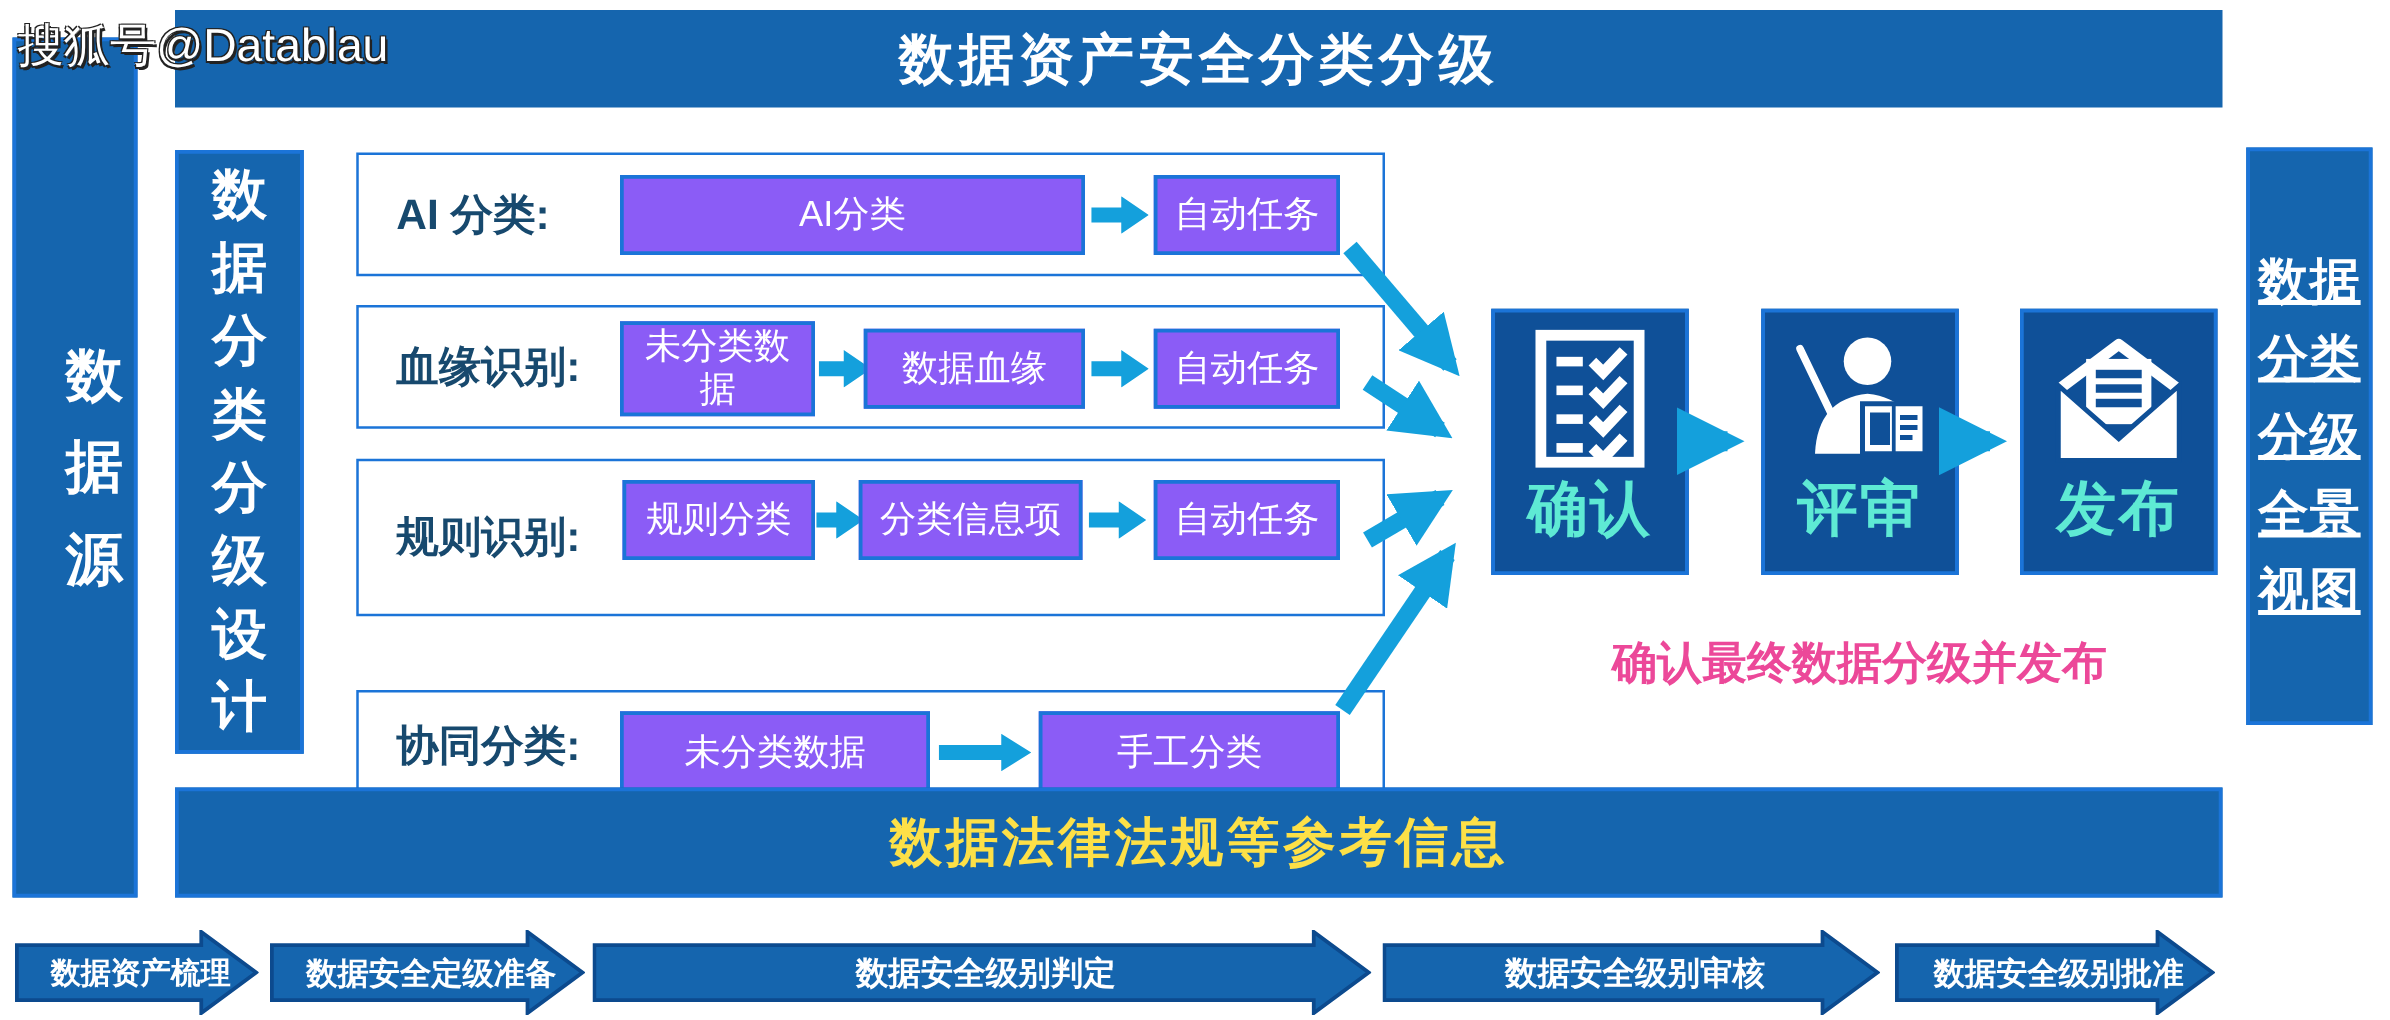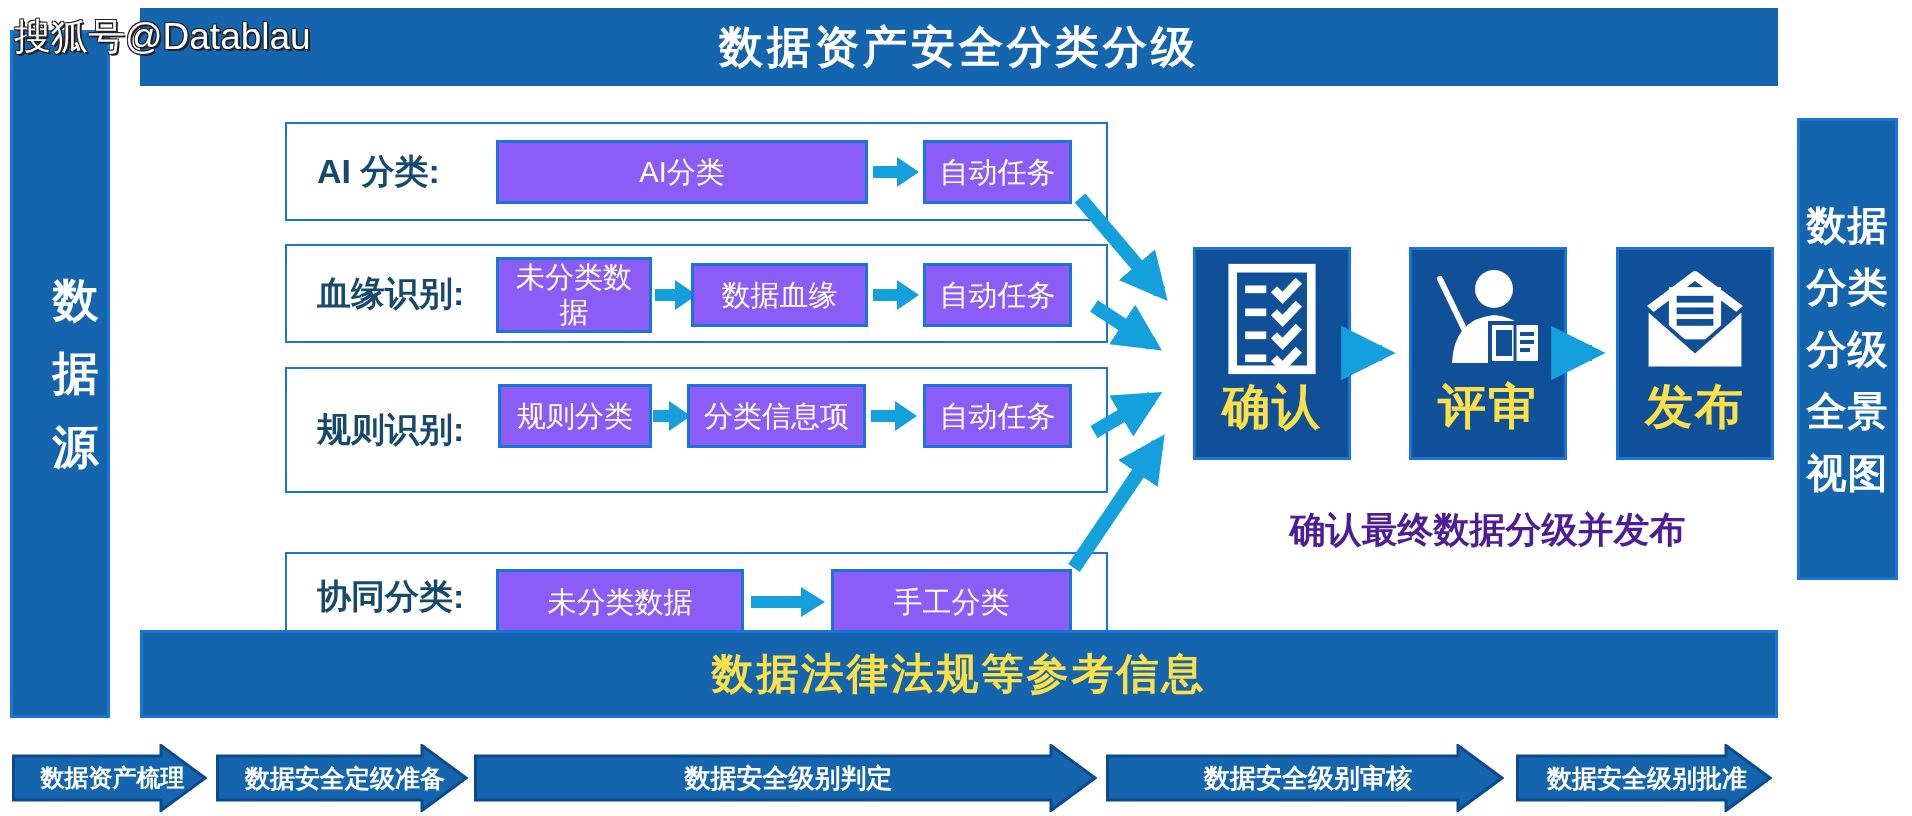--- a/index.html
+++ b/index.html
@@ -15,25 +15,25 @@
   .watermark{position:absolute;left:14px;top:12px;color:#fff;font-size:37px;font-weight:500;z-index:30;
              text-shadow:2px 2px 0 #222,-1px -1px 0 #222,1px -1px 0 #222,-1px 1px 0 #222;}
 
   .rowbox{position:absolute;left:285px;width:823px;border:2px solid #1b74d8;box-sizing:border-box;background:transparent;}
   .rowlabel{position:absolute;left:30px;top:50%;transform:translateY(-50%);color:#17496e;font-size:34px;font-weight:600;white-space:nowrap;}
   .nbox{position:absolute;background:#8b5cf6;border:3px solid #1b74d8;box-sizing:border-box;color:#fff;
         display:flex;align-items:center;justify-content:center;text-align:center;font-size:29px;line-height:1.2;}
   .sarrow{position:absolute;}
 
   .stage{position:absolute;top:247px;width:158px;height:213px;background:#0f5098;border:3px solid #1b74d8;box-sizing:border-box;
-         display:flex;flex-direction:column;align-items:center;justify-content:flex-end;color:#fde047;}
+         display:flex;flex-direction:column;align-items:center;justify-content:flex-end;color:#5eead4;}
   .stage .slabel{font-size:48px;font-weight:bold;margin-bottom:18px;letter-spacing:2px;}
   .stage .sicon{flex:1;display:flex;align-items:center;justify-content:center;padding-top:14px;}
 
-  .caption{position:absolute;left:1250px;top:506px;width:475px;text-align:center;color:#4c1d95;font-size:36px;font-weight:700;white-space:nowrap;}
+  .caption{position:absolute;left:1250px;top:506px;width:475px;text-align:center;color:#ec4899;font-size:36px;font-weight:700;white-space:nowrap;}
 
   .banner{position:absolute;left:140px;top:630px;width:1638px;height:88px;background:#1565ae;border:3px solid #1b74d8;box-sizing:border-box;
           display:flex;align-items:center;justify-content:center;color:#fde047;font-size:42px;font-weight:bold;letter-spacing:3px;}
 
   .chev{position:absolute;top:744px;height:68px;}
   .chev svg{position:absolute;left:0;top:0;}
   .chev .clabel{position:absolute;top:0;height:68px;display:flex;align-items:center;justify-content:center;
                 color:#fff;font-weight:bold;font-size:26px;white-space:nowrap;padding-left:23px;}
   #overlay{position:absolute;left:0;top:0;z-index:5;pointer-events:none;}
 </style>
@@ -45,23 +45,26 @@
   <div class="watermark">搜狐号@Datablau</div>
 
   <div class="titlebar">
     <span>数据资产安全分类分级</span>
   </div>
 
   <div class="vbar barfill" style="left:10px;top:30px;width:100px;height:688px;font-size:46px;padding-left:31px;">
     <div class="vtext">数据源</div>
   </div>
 
+  <div class="vbar barfill" style="left:140px;top:120px;width:103px;height:483px;font-size:44px;">
+    <div class="vtext" style="line-height:1.33;">数据分类分级设计</div>
+  </div>
 
   <div class="vbar barfill" style="left:1797px;top:118px;width:101px;height:462px;font-size:40px;">
-    <div style="text-align:left;line-height:1.55;letter-spacing:1px;">
+    <div style="text-align:left;line-height:1.55;letter-spacing:1px;text-decoration:underline;">
       <div>数据</div>
       <div>分类</div>
       <div>分级</div>
       <div>全景</div>
       <div>视图</div>
     </div>
   </div>
 
   <div class="rowbox" style="top:122px;height:99px;">
     <div class="rowlabel">AI 分类:</div>

